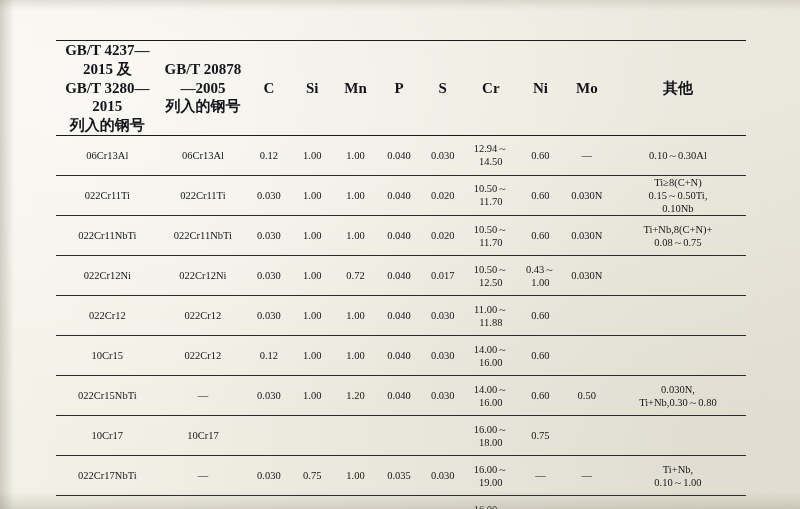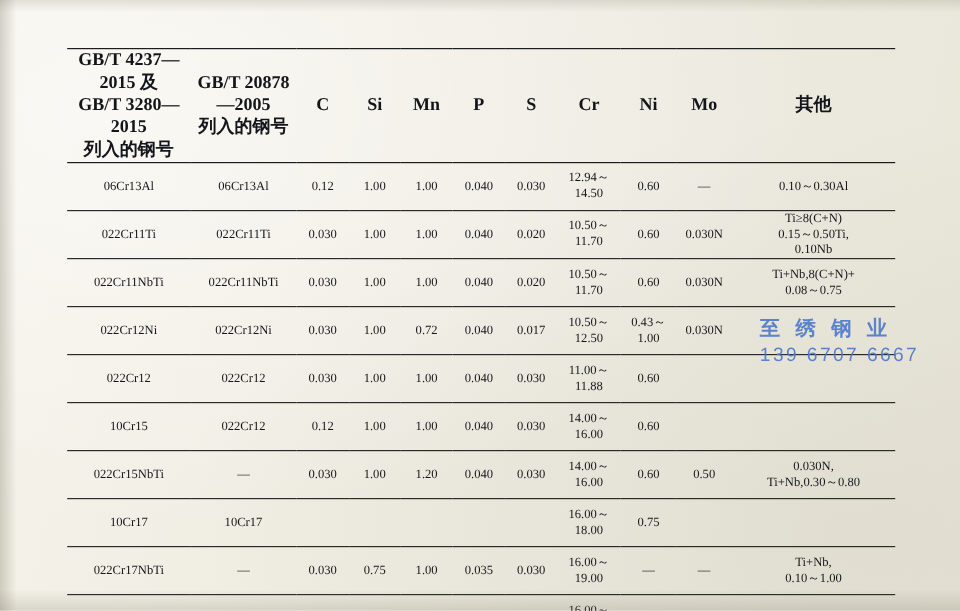--- a/index.html
+++ b/index.html
@@ -758,21 +758,17 @@
         <td>
             <span class="stack">
               <span></span>
             </span>
           </td>
       </tr>
 
     </tbody>
   </table>
 
-  <div class="watermark">
-    <div class="wm-line1">至 绣 钢 业</div>
-    <div class="wm-line2">139 6707 6667</div>
-  </div>
 
   <div class="edge-shadow-left"></div>
   <div class="edge-shadow-top"></div>
   <div class="edge-shadow-bottom"></div>
 </div>
 
 </body></html>

